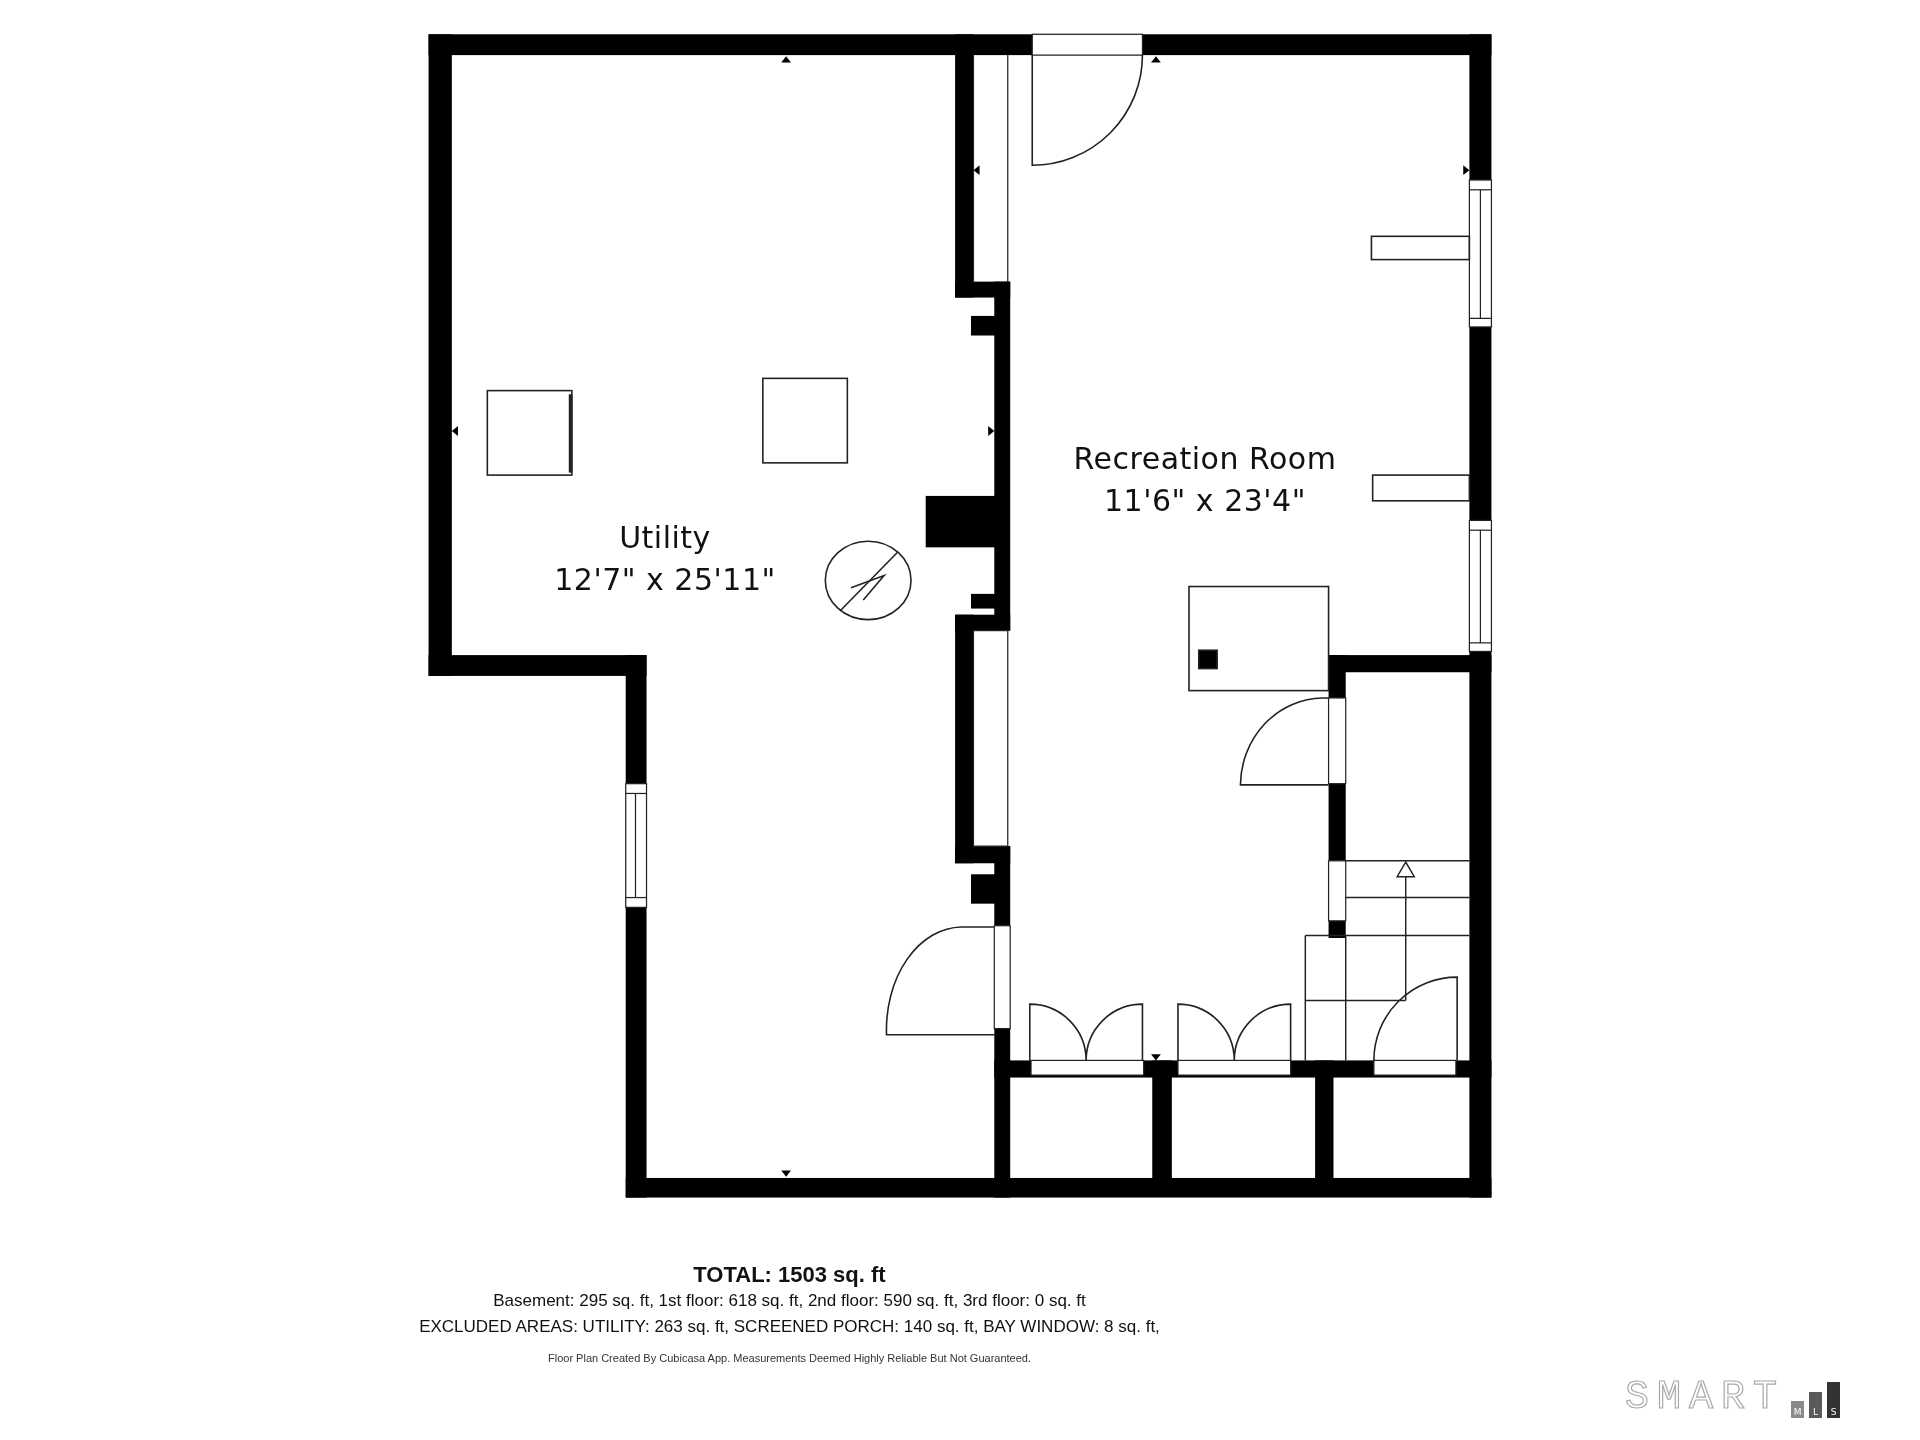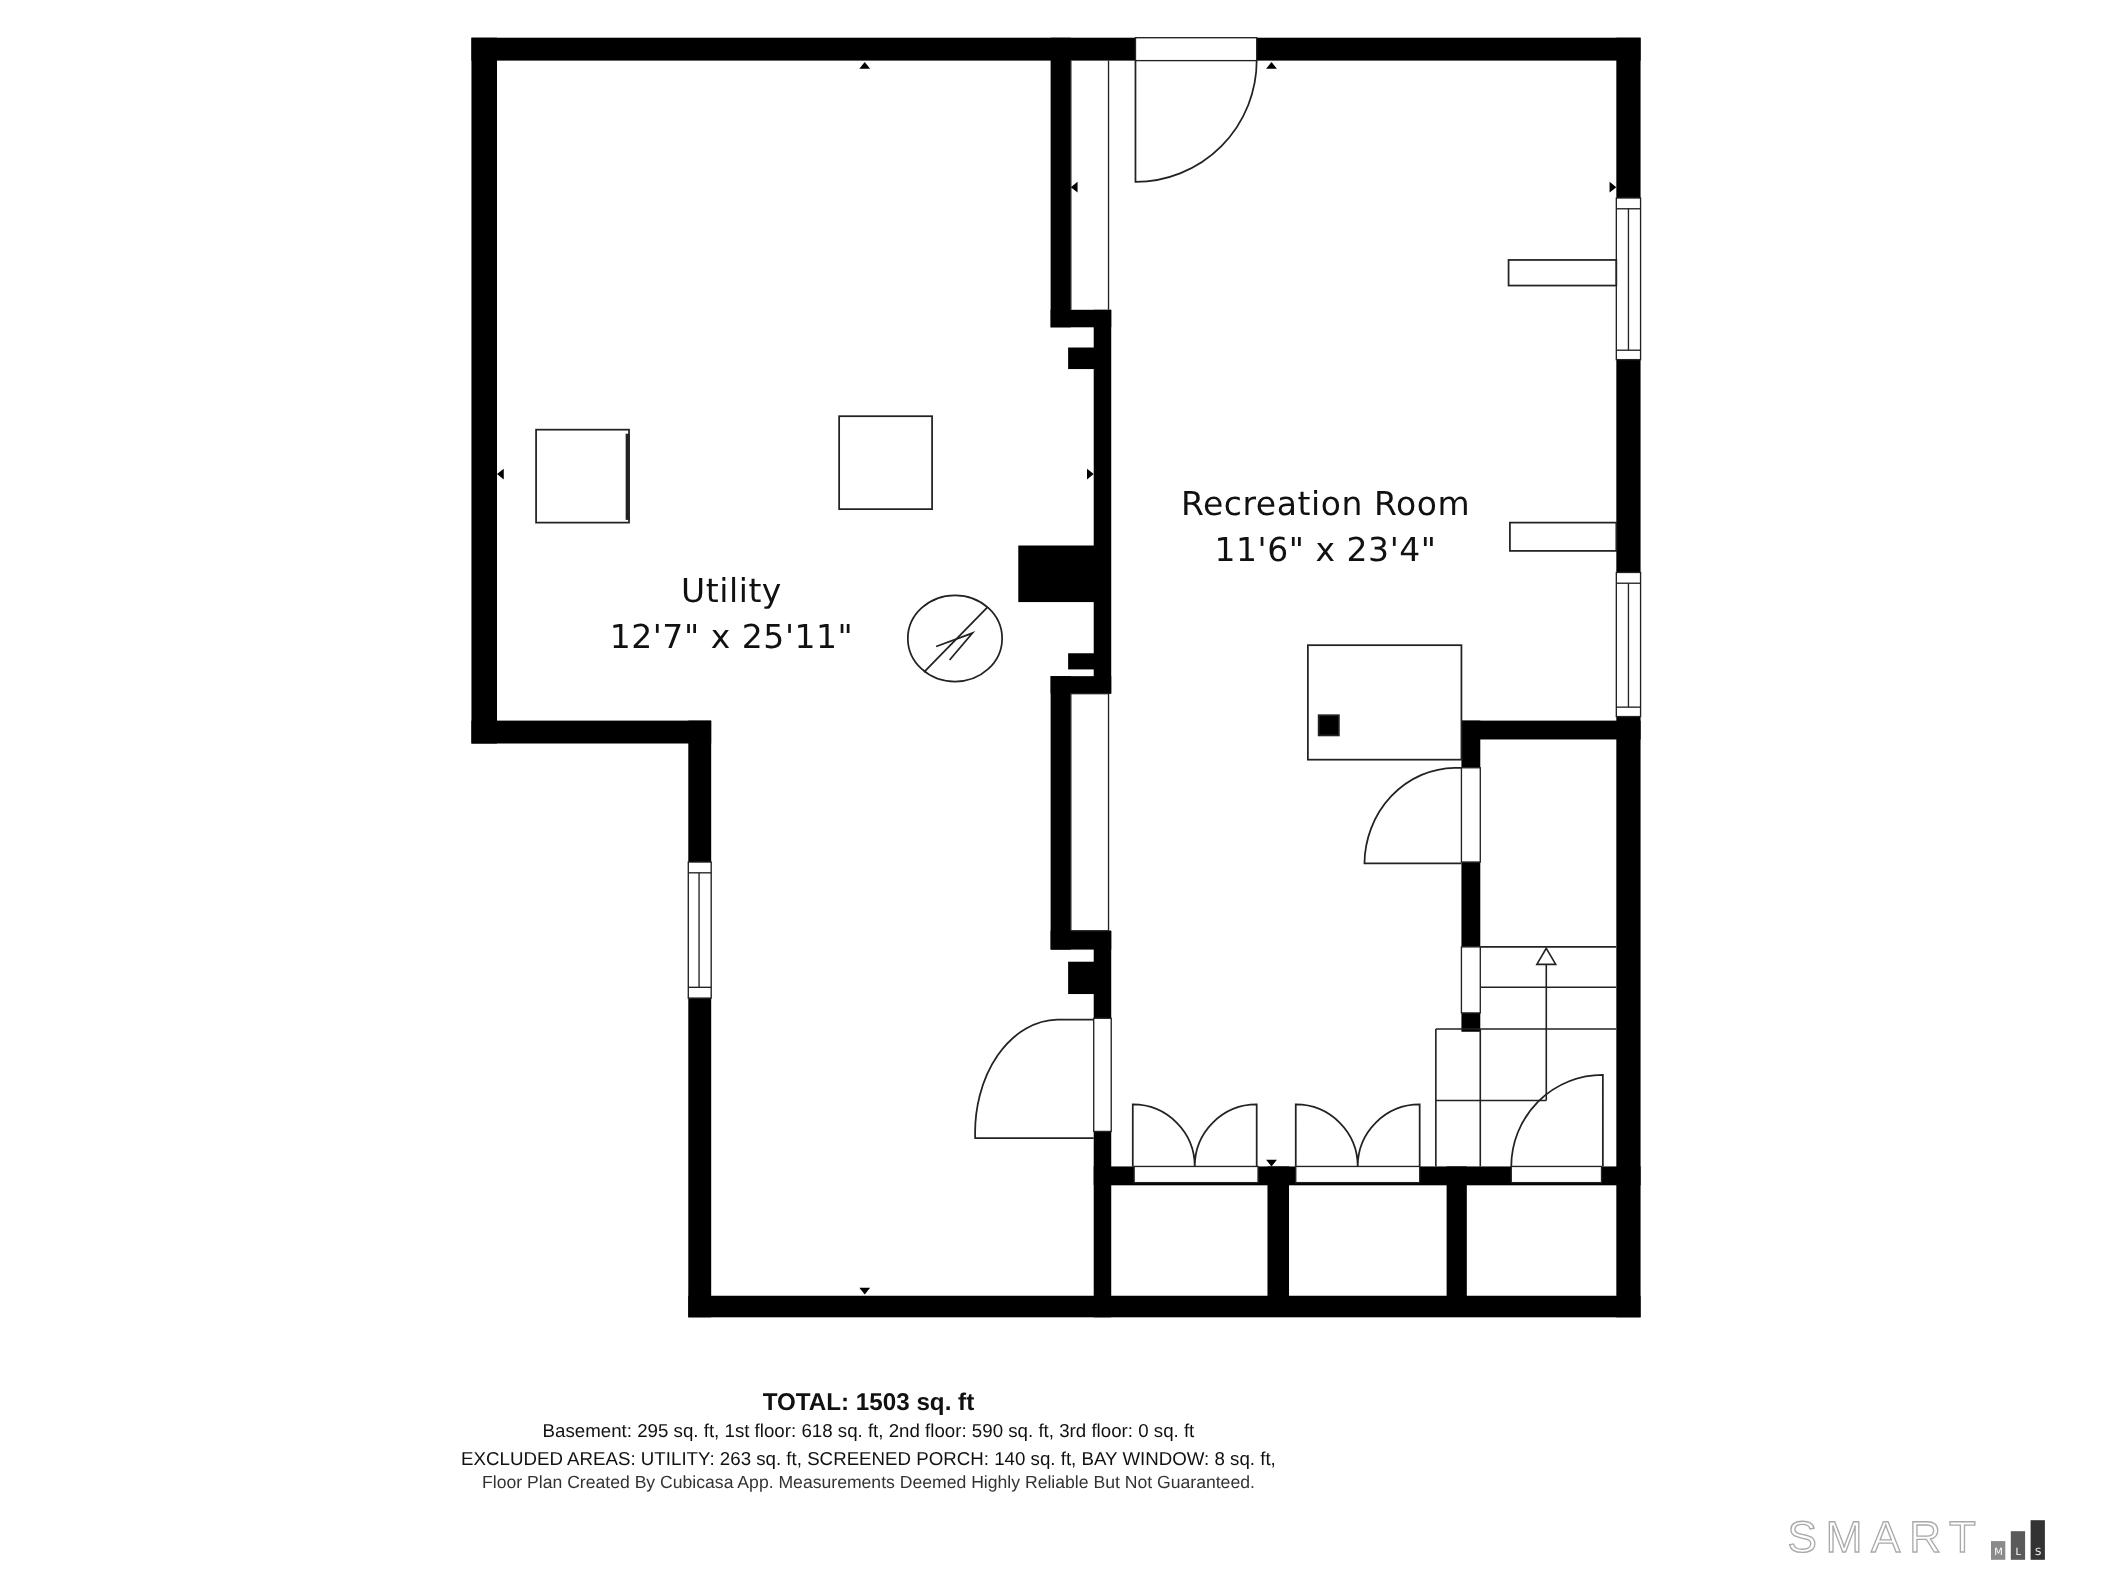--- a/index.html
+++ b/index.html
@@ -6,23 +6,23 @@
   body { width: 1920px; height: 1440px; position: relative; overflow: hidden;
          font-family: "Liberation Sans", "DejaVu Sans", sans-serif; color: #111; }
   #plan { position: absolute; left: 0; top: 0; width: 1920px; height: 1440px; }
   .room-label { position: absolute; text-align: center; font-family: "DejaVu Sans", sans-serif;
                 color: #111; font-size: 30px; line-height: 42px; letter-spacing: 0.5px; }
   .room-label .dims { display: block; }
   #summary { position: absolute; left: 0; width: 1579px; top: 1262px; text-align: center;
              font-family: "Liberation Sans", sans-serif; }
   #summary .total { font-weight: bold; font-size: 22px; line-height: 26px; }
   #summary .line { font-size: 17px; line-height: 26px; }
-  #summary .disclaimer { font-size: 16px; color: #333; }
+  #summary .disclaimer { font-size: 11px; margin-top: 12px; color: #333; }
   #logo { position: absolute; left: 1625px; top: 1378px; height: 40px; display: flex; align-items: flex-end; }
-  #logo .word { font-family: Liberation Sans, sans-serif; font-size: 40px; letter-spacing: 8px;
+  #logo .word { font-family: Liberation Mono, monospace; font-size: 40px; letter-spacing: 8px;
                 color: #fff; -webkit-text-stroke: 1.2px #aaa; line-height: 40px; font-weight: 300; }
   #logo .bars { display: flex; align-items: flex-end; gap: 5px; margin-left: 6px; }
   #logo .bar { width: 13px; color: #fff; font-size: 9px; text-align: center; line-height: 12px;
                font-family: "DejaVu Sans", sans-serif; display: flex; align-items: flex-end; justify-content: center; }
 </style>
 </head>
 <body>
 
 <svg id="plan" viewBox="0 0 1568 1176" xmlns="http://www.w3.org/2000/svg">
   <g fill="#000">

